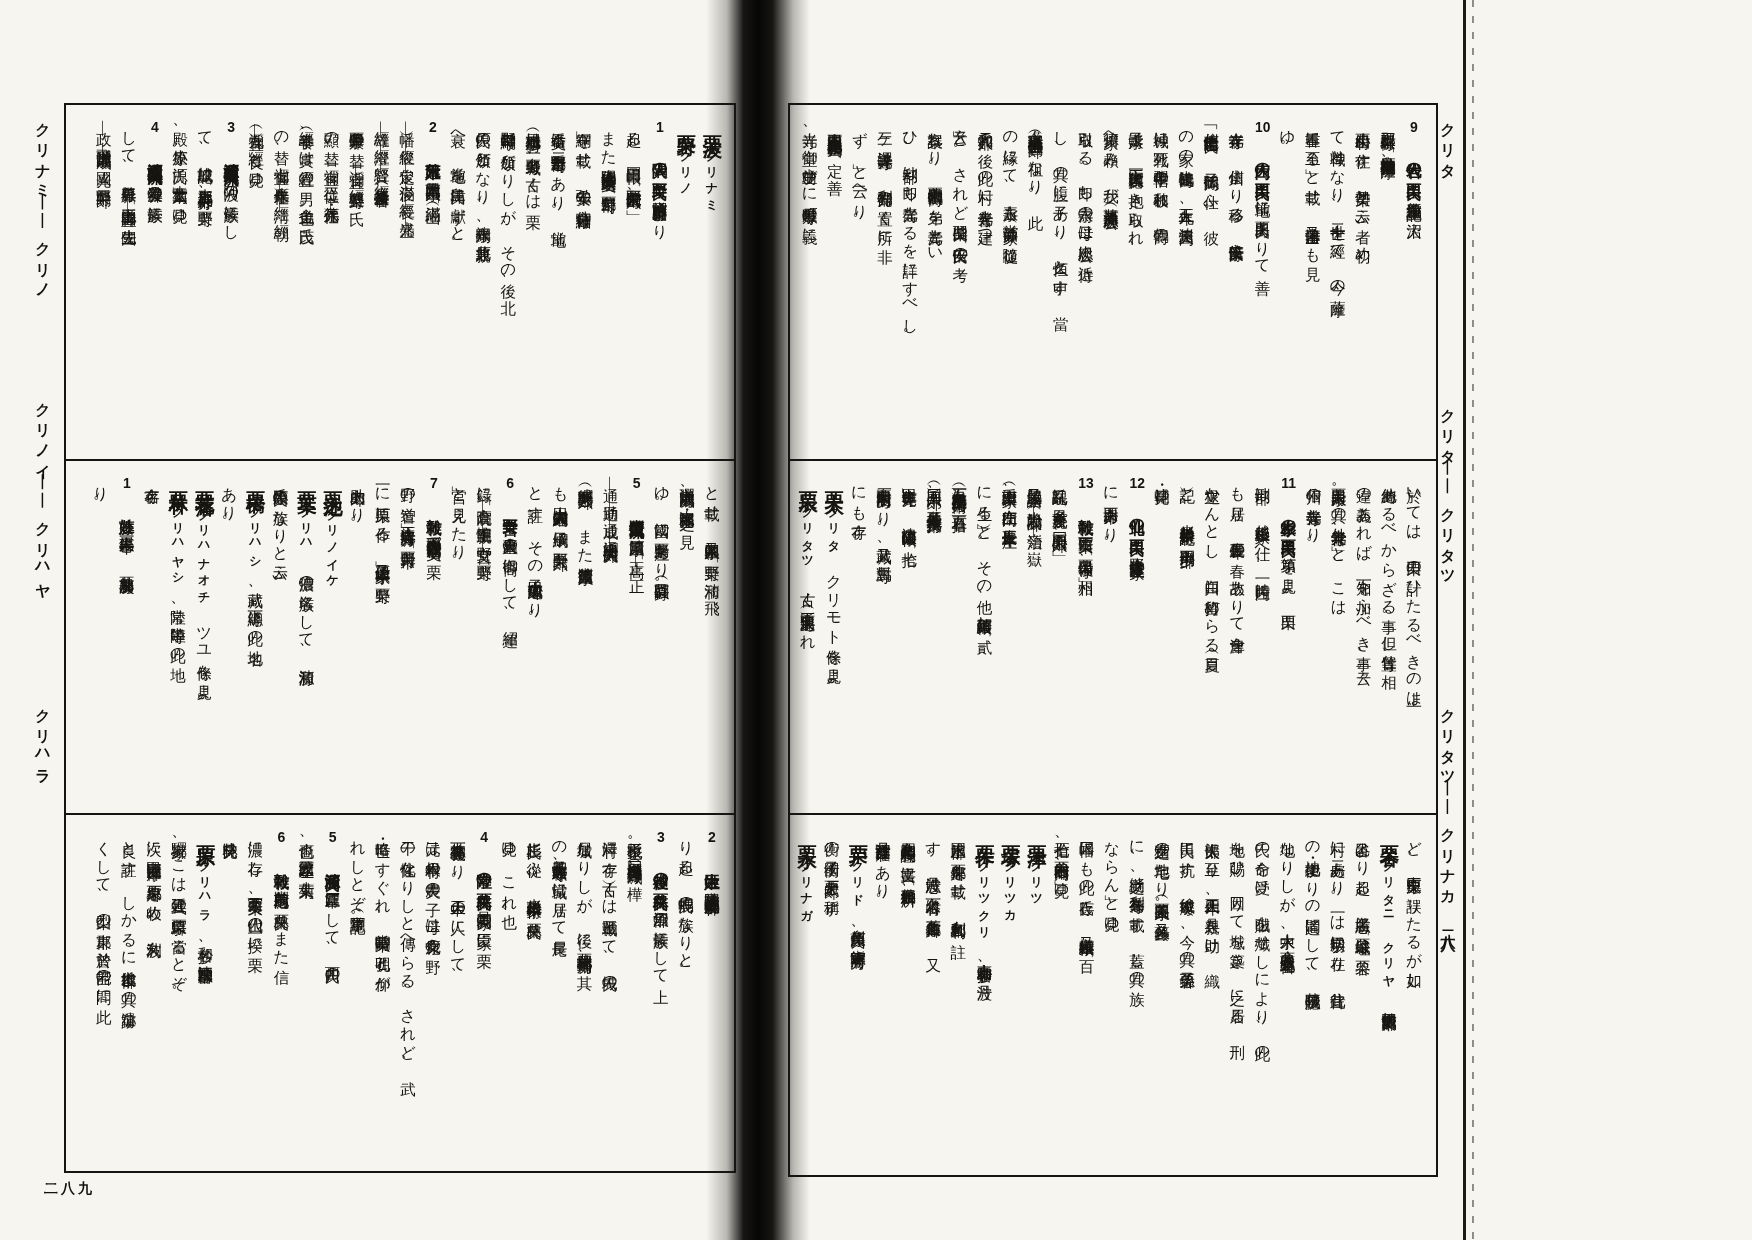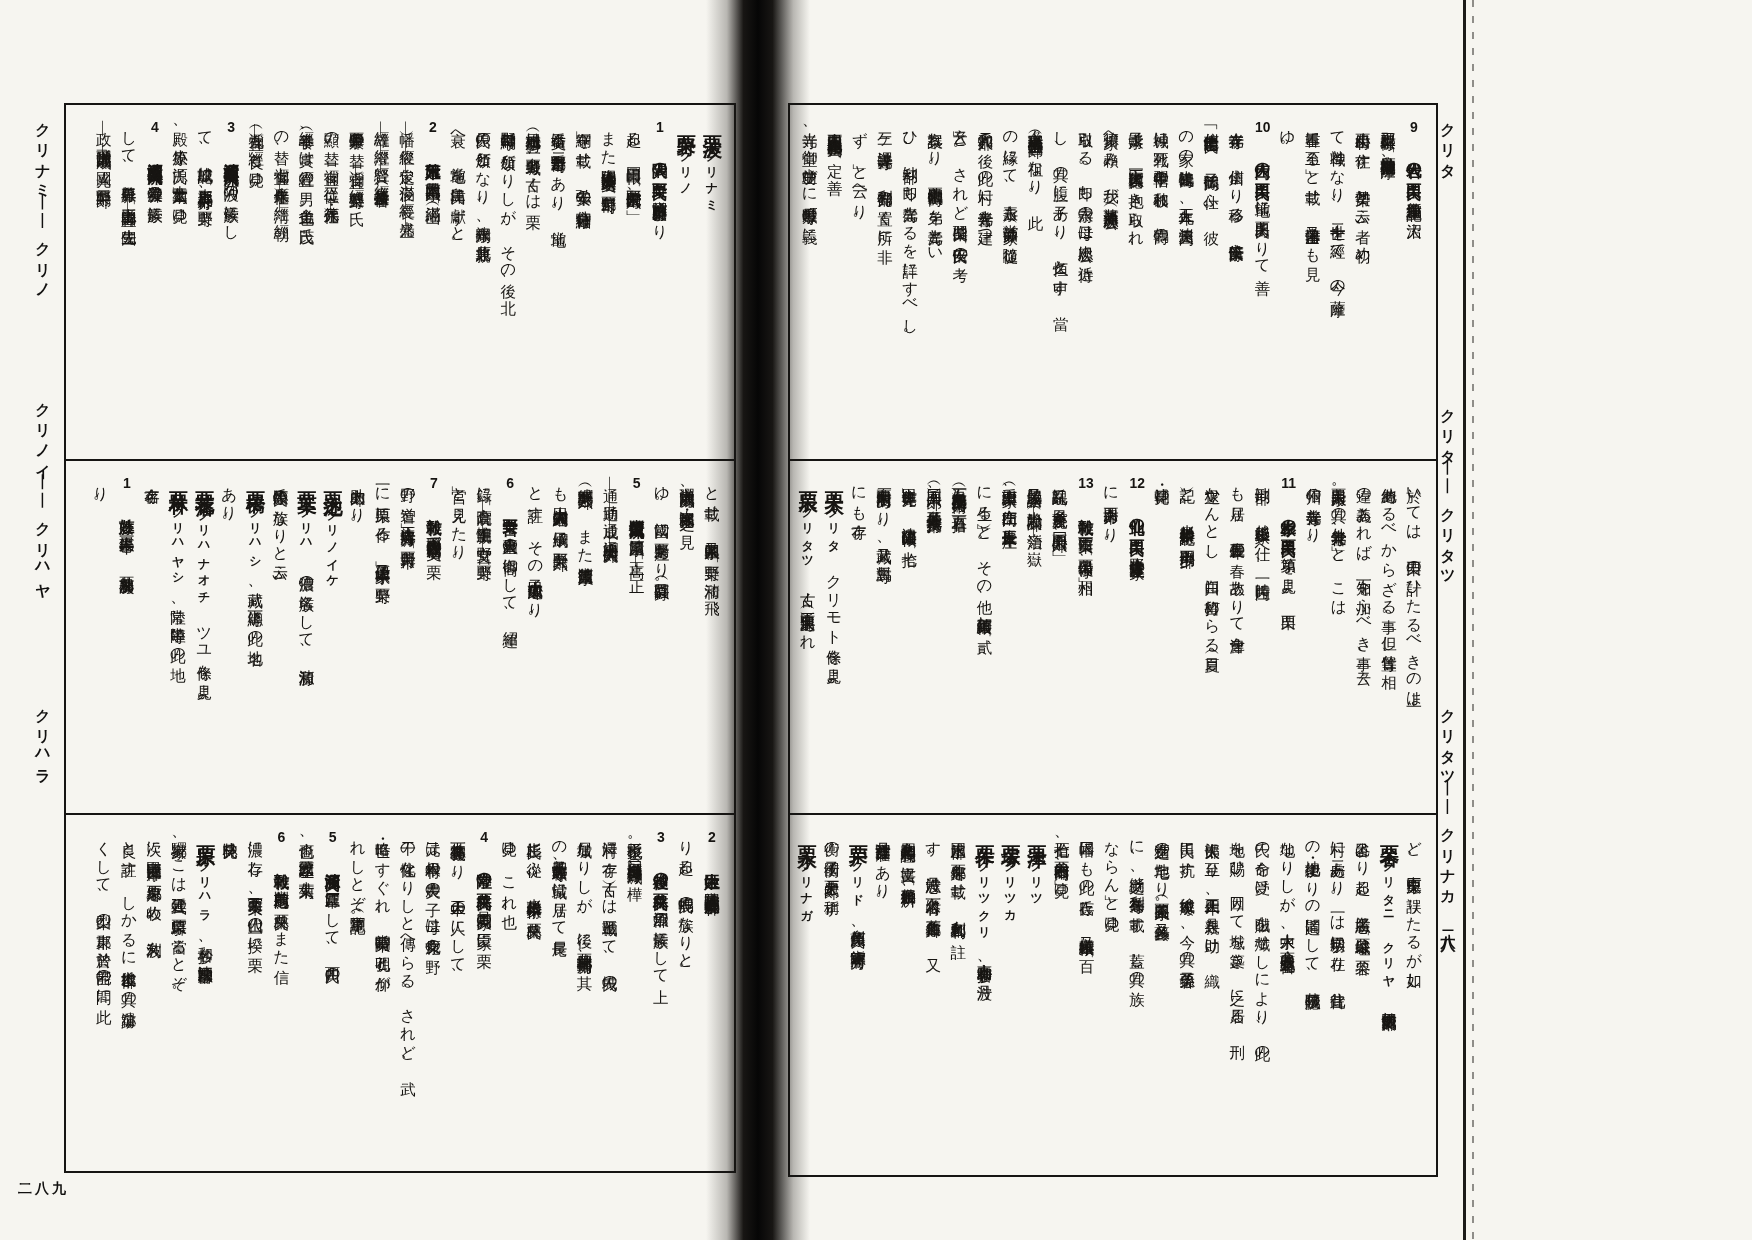--- a/index.html
+++ b/index.html
@@ -68,21 +68,21 @@
 </head>
 <body>
 
 <div class="scan">
 
   <div class="gutter"></div>
 
   <div class="runhead" style="left:33px;top:112px">クリナミ——クリノ</div>
   <div class="runhead" style="left:33px;top:392px">クリノイ——クリハヤ</div>
   <div class="runhead" style="left:33px;top:698px">クリハラ</div>
-  <div class="pagenum-h" style="left:18px;top:1180px">二八九</div>
+  <div class="pagenum-h" style="left:44px;top:1180px">二八九</div>
 
   <div class="pagebox" id="left-box">
     <div class="band b1">
         <p><span class="hw">栗波</span>　<span class="kana">クリナミ</span></p>
         <p><span class="hw">栗野</span>　<span class="kana">クリノ</span></p>
         <p><span class="num">1</span>　<span class="ehead">大隅の栗野氏</span>　當國姶良郡栗野邑より</p>
         <p>起る。圖田帳に「栗野院六十四町云々、」</p>
         <p>また大隅國注進御家人交名に「栗野郡司</p>
         <p>守綱」を載せ、弘安十年の宮侍守公神結</p>
         <p>番交名に「二番栗野郡司」とあり。當地</p>

